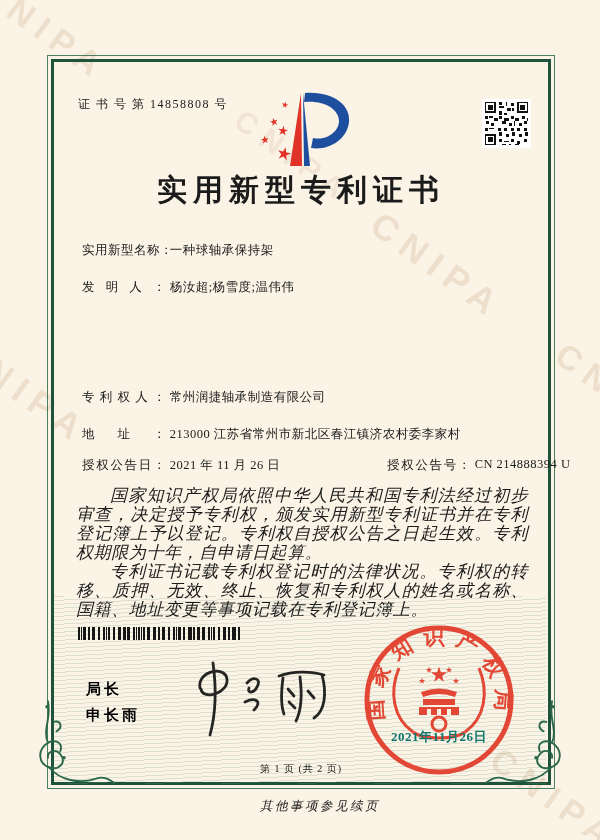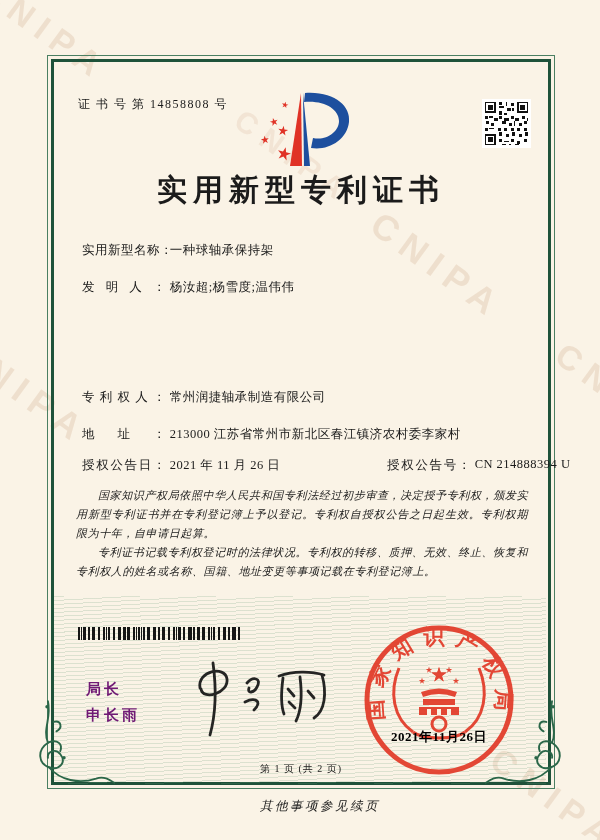--- a/index.html
+++ b/index.html
@@ -48,43 +48,43 @@
     letter-spacing:0.5px;
   }
   .f-label{
     display:inline-block; width:84px; text-align:justify; text-align-last:justify;
     vertical-align:top;
   }
   .f-value{display:inline-block;}
   .grant-col2{position:absolute; left:305px; top:0;}
   .body-text{
     position:absolute; left:76px; top:486px; width:452px;
-    font-size:11px; line-height:19px; text-align:justify;
+    font-size:17px; line-height:19px; text-align:justify;
     font-style:italic; letter-spacing:0.6px;
   }
   .body-text p{margin:0; text-indent:2em;}
   .barcode{
     position:absolute; left:78px; top:627px; width:162px; height:13px;
     background:
       repeating-linear-gradient(90deg,#161616 0 2px,transparent 2px 5px),
       repeating-linear-gradient(90deg,#161616 0 1px,transparent 1px 7px),
       repeating-linear-gradient(90deg,transparent 0 3px,#161616 3px 4px,transparent 4px 11px);
   }
   .signer-title,.signer-name{
     position:absolute; left:86px;
     font-family:"Liberation Sans","DejaVu Sans",sans-serif;
-    font-size:15px; font-weight:600; letter-spacing:3px; color:#701a75;
+    font-size:15px; font-weight:600; letter-spacing:3px; color:#000000;
   }
   .signer-title{top:680px;}
   .signer-name{top:706px;}
   .signature{position:absolute; left:175px; top:653px; width:170px; height:96px;}
   .seal{position:absolute; left:358px; top:620px; width:162px; height:160px;}
   .seal-date{
     position:absolute; left:356px; top:728px; width:166px; text-align:center;
-    font-size:13px; font-weight:bold; color:#000000; letter-spacing:0.5px;
+    font-size:13px; font-weight:bold; color:#0f766e; letter-spacing:0.5px;
     white-space:nowrap;
   }
   .page-no{
     position:absolute; left:50px; top:762px; width:502px; text-align:center;
     font-size:10px; letter-spacing:1px;
   }
   .note{
     position:absolute; left:0; top:798px; width:600px; text-align:center;
     font-size:12.5px; font-style:italic; letter-spacing:2.5px;padding-left:20px;
   }

